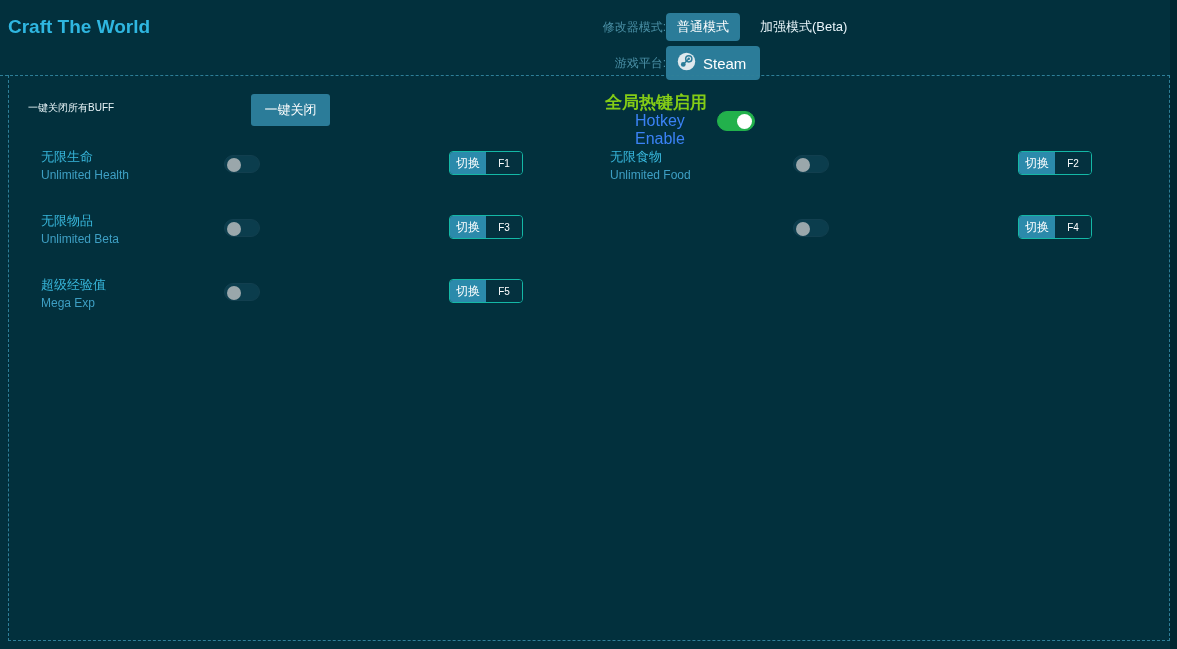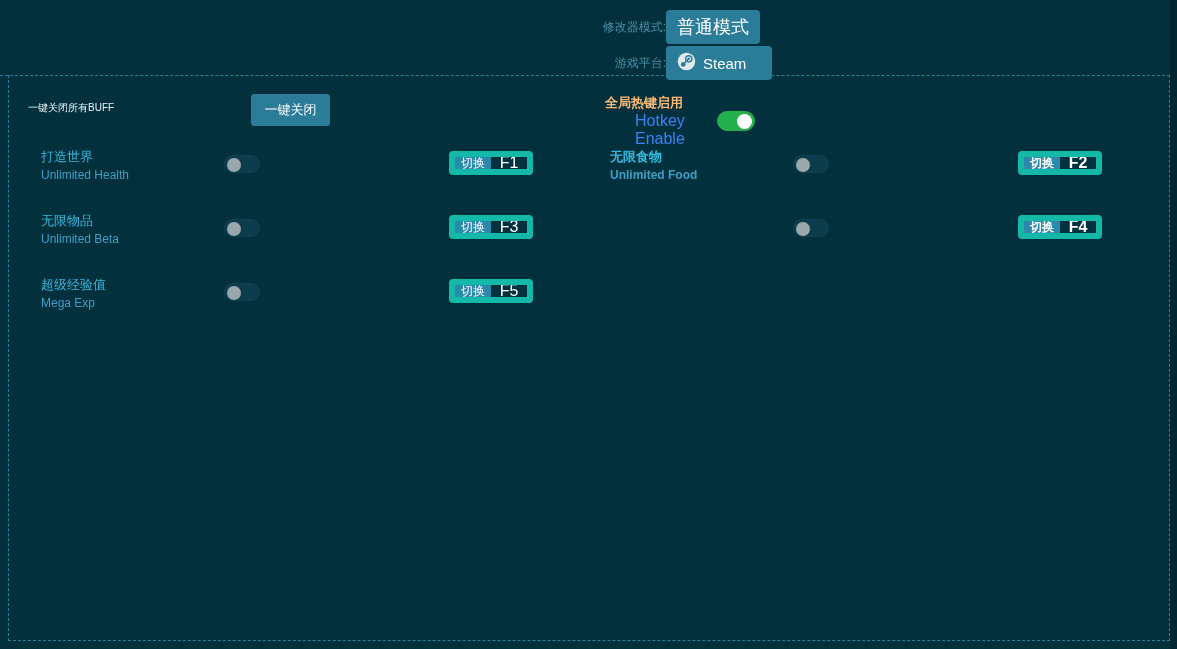--- a/index.html
+++ b/index.html
@@ -70,21 +70,21 @@
   }
   .ctrl-label {
     width: 80px;
     text-align: right;
     font-size: 12px;
     color: #4a8fa5;
     padding-right: 0;
     flex: none;
   }
   .mode-btn {
-    font-size: 18px;
+    font-size: 13px;
     color: #ffffff;
     padding: 5px 11px;
     border-radius: 4px;
     background: transparent;
     border: none;
     cursor: pointer;
     font-family: inherit;
     white-space: nowrap;
   }
   .mode-btn.active {
@@ -94,21 +94,21 @@
     color: #eaf6fb;
     margin-left: 9px;
   }
   .platform-btn {
     display: inline-flex;
     align-items: center;
     gap: 7px;
     background: #2b7c99;
     border: none;
     border-radius: 4px;
-    padding: 6px 26px 6px 11px;
+    padding: 6px 14px 6px 11px;
     cursor: pointer;
     font-family: inherit;
   }
   .platform-btn .plat-name {
     font-size: 15px;
     color: #ffffff;
   }
   .steam-glyph { display: block; }
 
   
@@ -163,23 +163,23 @@
 
   .hotkey-block {
     position: absolute;
     left: 596px;
     top: 18px;
     display: flex;
     align-items: center;
   }
   .hotkey-text { width: 112px; }
   .hotkey-cn {
-    font-size: 13px;
+    font-size: 17px;
     font-weight: bold;
-    color: #fdba74;
+    color: #84cc16;
     line-height: 19px;
   }
   .hotkey-en {
     font-size: 16px;
     color: #3b82f6;
     line-height: 18px;
     margin-left: 30px;
   }
 
   
@@ -227,21 +227,21 @@
     position: relative;
     height: 64px;
   }
   .cheat-cell {
     position: absolute;
     top: 0;
     width: 558px;
     height: 64px;
   }
   .cheat-cell.left  { left: 19px; }
-  .cheat-cell.right { left: 588px; font-weight: bold; }
+  .cheat-cell.right { left: 588px; }
 
   .cheat-names {
     position: absolute;
     left: 13px;
     top: 12px;
     display: flex;
     align-items: center;
   }
   .cheat-name-txt { }
   .cheat-cn {
@@ -274,62 +274,64 @@
     left: 196px;
     top: 20px;
   }
 
   .hk-badge {
     position: absolute;
     left: 421px;
     top: 16px;
     display: inline-flex;
     align-items: stretch;
-    border: 6px solid #14b8a6;
+    border: 1px solid #14b8a6;
     border-radius: 4px;
     overflow: hidden;
     height: 24px;
     cursor: pointer;
   }
   .hk-action {
     background: #2b8aab;
     color: #ffffff;
     font-size: 12px;
     padding: 0 6px;
     display: flex;
     align-items: center;
   }
   .hk-key {
     background: #04313f;
     color: #ffffff;
-    font-size: 16px;
+    font-size: 10px;
     min-width: 36px;
     padding: 0 6px;
     display: flex;
     align-items: center;
     justify-content: center;
   }
 </style>
 </head>
 <body>
 
 <div id="app">
 
   <div class="right-strip"></div>
 
   <div class="header">
 
     <div class="title-block">
+      <div class="title-en">Craft The World</div>
     </div>
 
     <div class="header-controls">
 
       <div class="ctrl-row">
         <div class="ctrl-label">修改器模式:</div>
         <button class="mode-btn active">普通模式</button>
+        <button class="mode-btn inactive">加强模式(Beta)</button>
       </div>
 
       <div class="ctrl-row">
         <div class="ctrl-label">游戏平台:</div>
         <button class="platform-btn">
           <span class="steam-glyph">
             <svg width="19" height="19" viewBox="0 0 20 20">
               <circle cx="10" cy="10" r="9.2" fill="#dfe9ee"></circle>
               <circle cx="12.4" cy="7.2" r="3.3" fill="none" stroke="#2b7c99" stroke-width="1.5"></circle>
               <circle cx="12.4" cy="7.2" r="1.3" fill="#2b7c99"></circle>
@@ -362,21 +364,21 @@
         </div>
       </div>
     </div>
 
     <div class="cheat-grid">
 
       <div class="cheat-row">
         <div class="cheat-cell left">
           <div class="cheat-names">
             <div class="cheat-name-txt">
-              <div class="cheat-cn">打造世界</div>
+              <div class="cheat-cn">无限生命</div>
               <div class="cheat-en">Unlimited Health</div>
             </div>
           </div>
           <div class="cheat-switch-wrap">
             <div class="switch"><span class="knob"></span></div>
           </div>
           <div class="hk-badge">
             <span class="hk-action">切换</span>
             <span class="hk-key">F1</span>
           </div>

